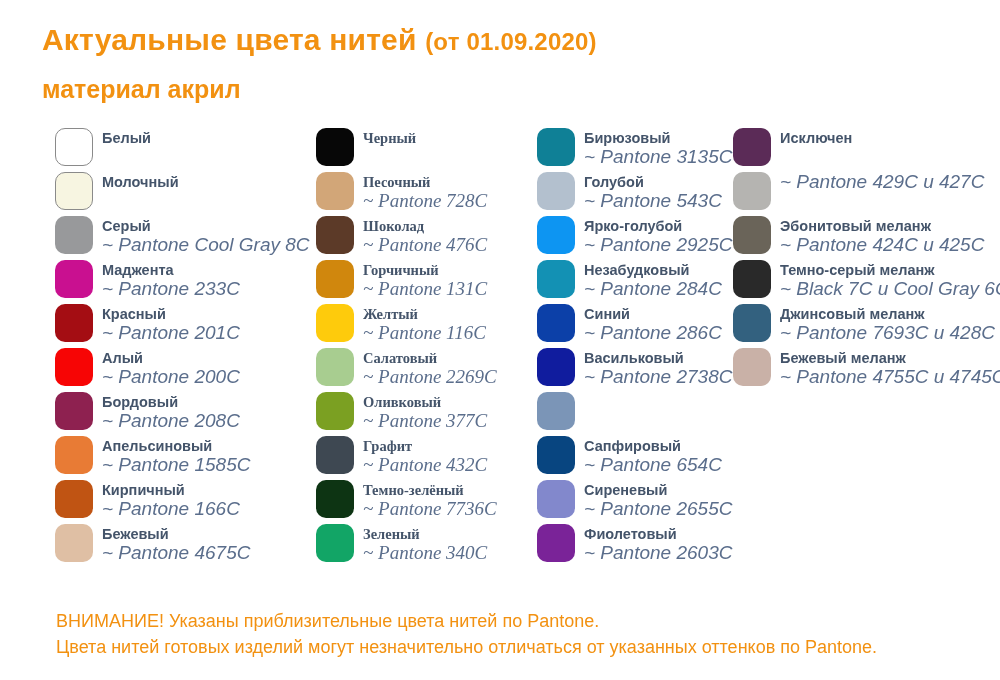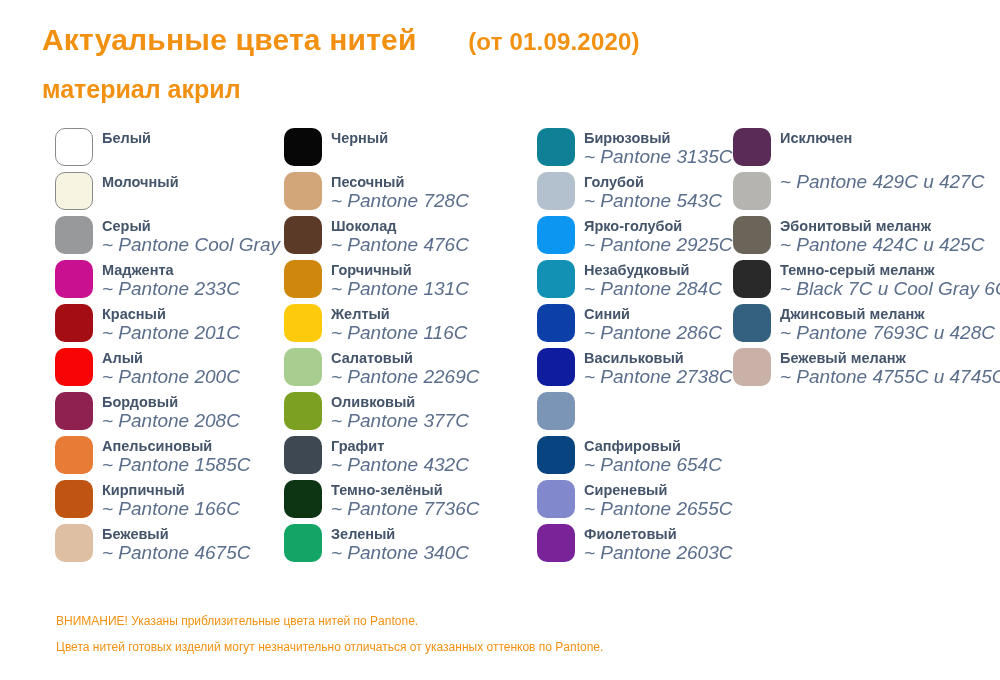--- a/index.html
+++ b/index.html
@@ -8,28 +8,28 @@
     font-family: "Liberation Sans", sans-serif;
     width: 1000px; height: 680px;
     position: relative;
     overflow: hidden;
   }
   .page { position: absolute; inset: 0; background: #ffffff; }
 
   
   .header { position: absolute; left: 42px; top: 22px; }
   .title { color: var(--accent); font-weight: bold; font-size: 30px; line-height: 36px; letter-spacing: 0.2px; }
-  .title .date { font-size: 24px; font-weight: bold; margin-left: 43px; }
+  .title .date { font-size: 24px; font-weight: bold; }
   .subtitle { color: var(--accent); font-weight: bold; font-size: 25px; line-height: 30px; margin-top: 14px; }
 
   
   .grid { position: absolute; top: 128px; left: 0; width: 1000px; }
   .col { position: absolute; top: 0; }
   .col-0 { left: 55px;  width: 245px; }
-  .col-1 { left: 284px; width: 237px; }
+  .col-1 { left: 316px; width: 237px; font-family: Liberation Serif, serif; }
   .col-2 { left: 537px; width: 196px; }
   .col-3 { left: 733px; width: 262px; }
 
   .item { display: flex; align-items: flex-start; height: 38px; margin-bottom: 6px; }
   .swatch {
     width: 38px; height: 38px; flex: 0 0 38px;
     border-radius: 10px;
   }
   .swatch.melange {
     background-image:
@@ -42,21 +42,21 @@
     white-space: nowrap;
   }
   .pantone {
     color: var(--pantone); font-style: italic; font-size: 19px; line-height: 18px;
     white-space: nowrap;
   }
   .pantone:empty { display: none; }
 
   
   .footer { position: absolute; left: 56px; top: 608px; }
-  .footer div { color: var(--accent); font-size: 12px; line-height: 26px; }
+  .footer div { color: var(--accent); font-size: 18px; line-height: 26px; }
 </style>
 </head>
 <body style="--accent: #F29111; --label: #44546A; --pantone: #5B6E8C;">
 
 <div class="page">
 
   <div class="header">
     <div class="title">
       <span>Актуальные цвета нитей</span>
       <span class="date">(от 01.09.2020)</span>

